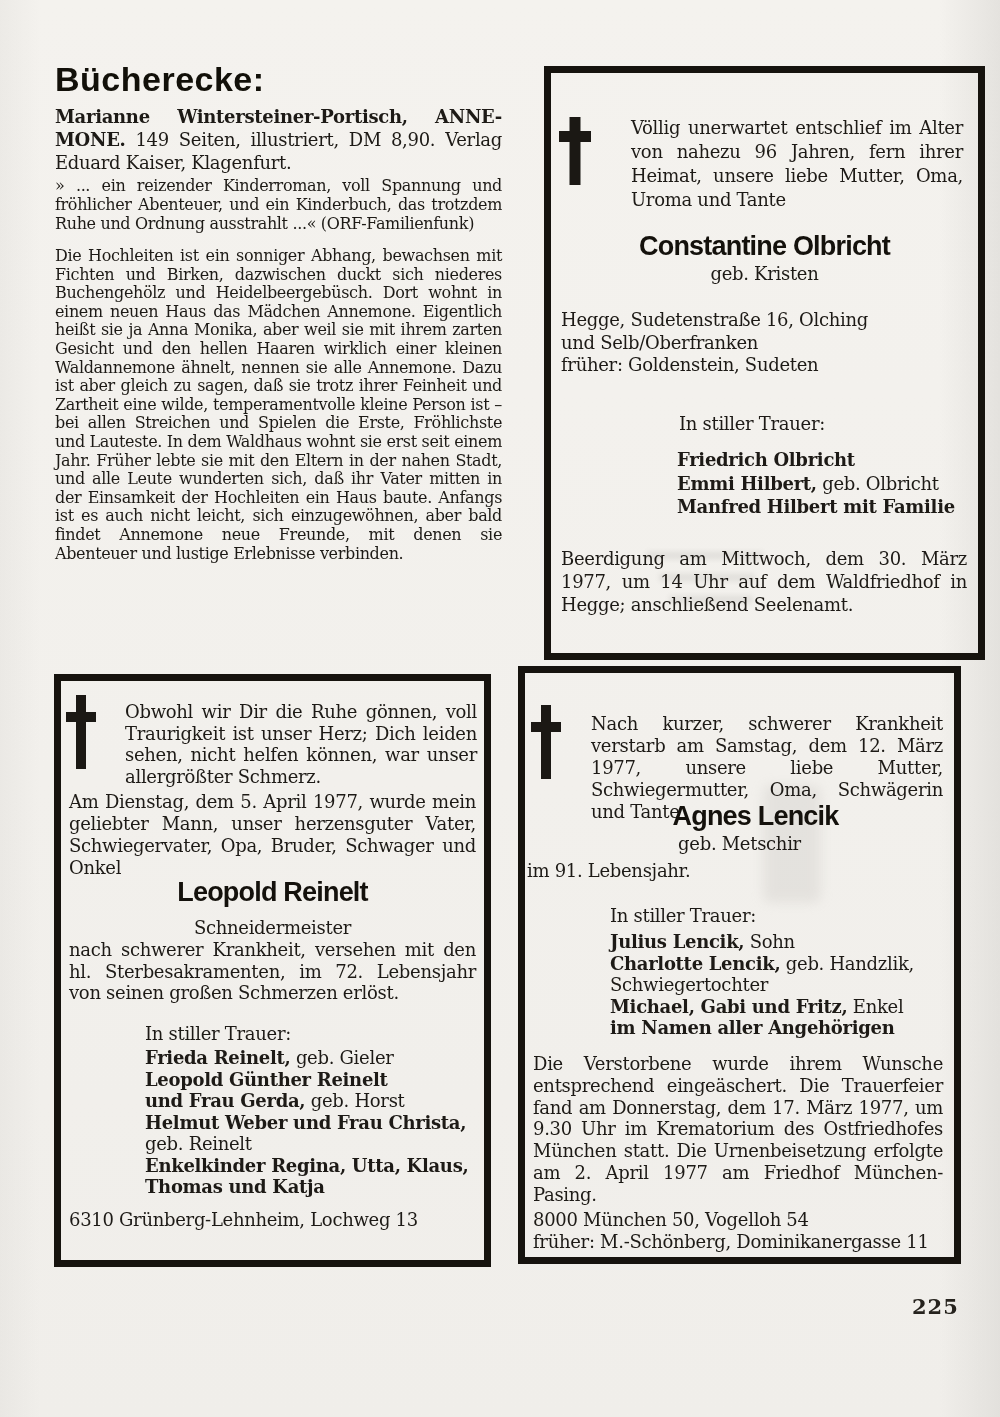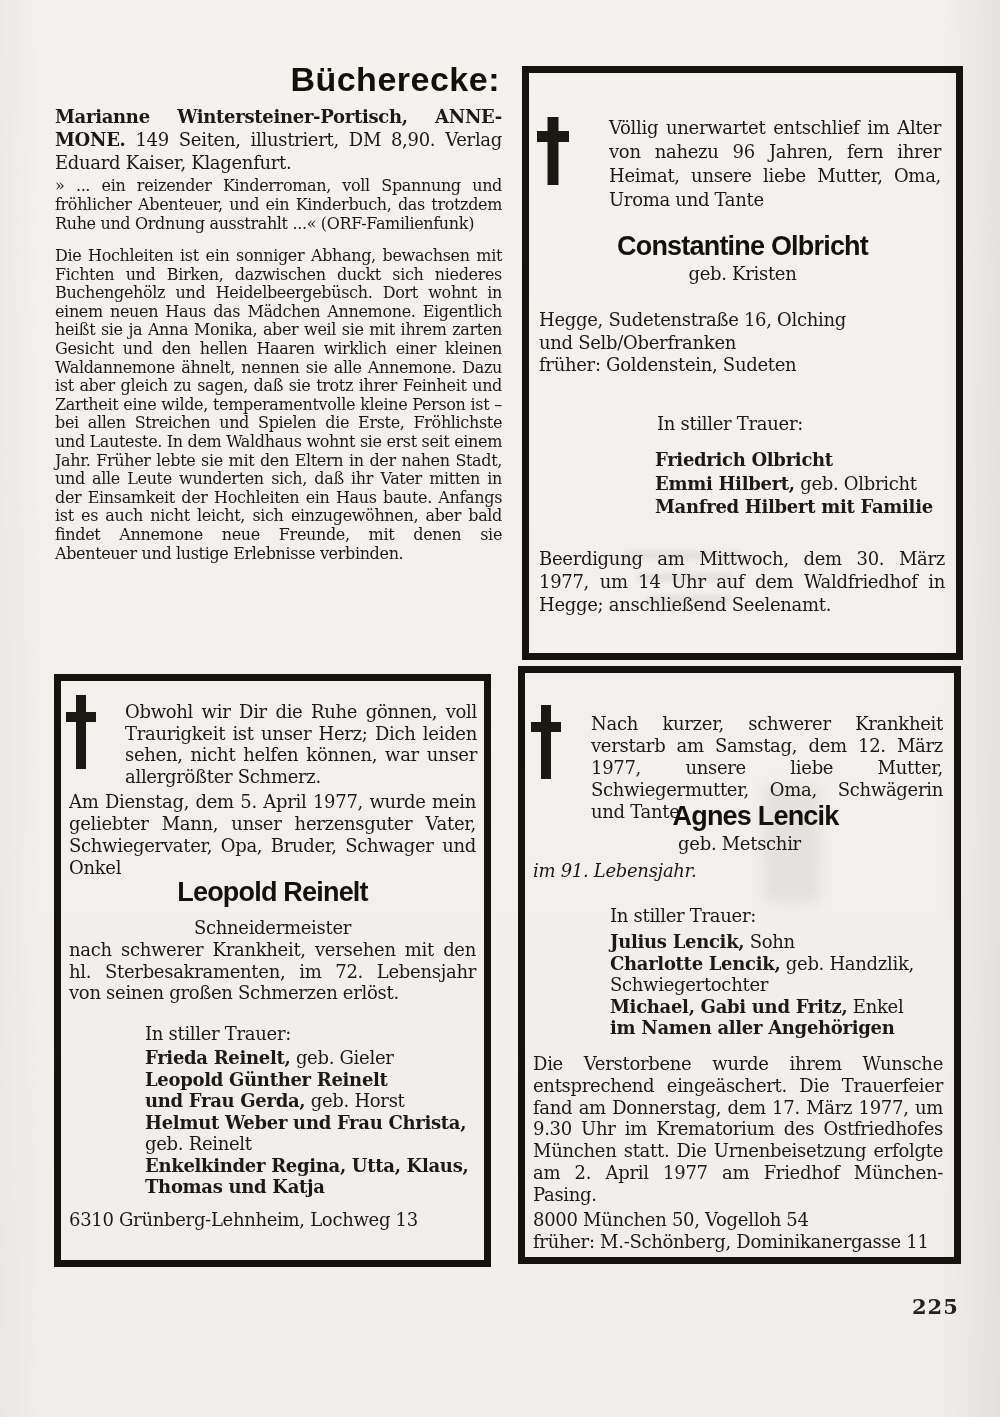--- a/index.html
+++ b/index.html
@@ -10,21 +10,21 @@
       linear-gradient(90deg, rgba(221,219,215,.35) 0%, rgba(244,242,238,0) 4%, rgba(244,242,238,0) 94%, rgba(213,211,207,.5) 100%),
       linear-gradient(180deg,#f4f2ee 0%,#f2f0ec 55%,#f0eeea 100%);
     font-family:"DejaVu Serif", serif;
     color:#1d1a16;
   }
   .abs{position:absolute;}
   .just{text-align:justify;text-justify:inter-word;}
   .b{font-weight:bold;}
   .title{
     font-family:"Liberation Sans", sans-serif;font-weight:700;
-    font-size:34px;color:#121009;text-align:right;letter-spacing:.5px;
+    font-size:34px;color:#121009;text-align:left;letter-spacing:.5px;
   }
   .body-sm{font-size:16px;line-height:18.6px;letter-spacing:-0.35px;}
   .body-lead{font-size:18px;line-height:23px;letter-spacing:-0.3px;}
   .notice{
     position:absolute;border:7px solid #16130e;background:transparent;
     box-sizing:border-box;
   }
   .bx{font-size:18px;letter-spacing:-0.3px;line-height:22.5px;}
   .name-h{
     font-family:"Liberation Sans", sans-serif;font-weight:700;
@@ -52,21 +52,21 @@
   <div class="abs title" style="left:55px;top:60px;width:445px;">Bücherecke:</div>
 
   <div class="abs body-lead just" style="left:55px;top:105px;width:447px;">
     <span class="b">Marianne Wintersteiner-Portisch, ANNE-MONE.</span><span> 149 Seiten, illustriert, DM 8,90. Verlag Eduard Kaiser, Klagenfurt.</span>
   </div>
 
   <div class="abs body-sm just" style="left:55px;top:176px;width:447px;line-height:19px;">» ... ein reizender Kinderroman, voll Spannung und fröhlicher Abenteuer, und ein Kinderbuch, das trotzdem Ruhe und Ordnung ausstrahlt ...« (ORF-Familienfunk)</div>
 
   <div class="abs body-sm just" style="left:55px;top:247px;width:447px;">Die Hochleiten ist ein sonniger Abhang, bewachsen mit Fichten und Birken, dazwischen duckt sich niederes Buchengehölz und Heidelbeergebüsch. Dort wohnt in einem neuen Haus das Mädchen Annemone. Eigentlich heißt sie ja Anna Monika, aber weil sie mit ihrem zarten Gesicht und den hellen Haaren wirklich einer kleinen Waldannemone ähnelt, nennen sie alle Annemone. Dazu ist aber gleich zu sagen, daß sie trotz ihrer Feinheit und Zartheit eine wilde, temperamentvolle kleine Person ist – bei allen Streichen und Spielen die Erste, Fröhlichste und Lauteste. In dem Waldhaus wohnt sie erst seit einem Jahr. Früher lebte sie mit den Eltern in der nahen Stadt, und alle Leute wunderten sich, daß ihr Vater mitten in der Einsamkeit der Hochleiten ein Haus baute. Anfangs ist es auch nicht leicht, sich einzugewöhnen, aber bald findet Annemone neue Freunde, mit denen sie Abenteuer und lustige Erlebnisse verbinden.</div>
 
-  <div class="notice" style="left:522px;top:66px;width:441px;height:594px;">
+  <div class="notice" style="left:544px;top:66px;width:441px;height:594px;">
     <div class="ghostbar" style="left:95px;top:478px;width:118px;height:9px;"></div>
     <div class="ghostbar" style="left:108px;top:500px;width:96px;height:9px;"></div>
     <div class="ghostbar" style="left:118px;top:522px;width:84px;height:9px;"></div>
     <div class="cross cross-thick" style="left:8px;top:44px;width:32px;height:68px;"></div>
     <div class="abs bx just" style="left:80px;top:43px;width:332px;line-height:24px;">Völlig unerwartet entschlief im Alter von nahezu 96 Jahren, fern ihrer Heimat, unsere liebe Mutter, Oma, Uroma und Tante</div>
     <div class="abs name-h" style="left:0;top:158px;">Constantine Olbricht</div>
     <div class="abs bx center" style="left:0;top:190px;">geb. Kristen</div>
     <div class="abs bx" style="left:10px;top:236px;">
       <div class="mline">Hegge, Sudetenstraße 16, Olching</div>
       <div class="mline">und Selb/Oberfranken</div>
@@ -102,21 +102,21 @@
       <div class="mline">6310 Grünberg-Lehnheim, Lochweg 13</div>
     </div>
   </div>
 
   <div class="notice" style="left:518px;top:666px;width:443px;height:598px;">
     <div class="smudge" style="left:238px;top:112px;width:58px;height:118px;"></div>
     <div class="cross cross-thin" style="left:6px;top:32px;width:30px;height:74px;"></div>
     <div class="abs bx just" style="left:66px;top:40px;width:352px;line-height:22px;">Nach kurzer, schwerer Krankheit verstarb am Samstag, dem 12. März 1977, unsere liebe Mutter, Schwiegermutter, Oma, Schwägerin und Tante</div>
     <div class="abs name-h" style="left:16px;top:128px;">Agnes Lencik</div>
     <div class="abs bx center" style="left:0;top:160px;">geb. Metschir</div>
-    <div class="abs bx" style="left:8px;top:187px;font-style:italic;">im 91. Lebensjahr.</div>
+    <div class="abs bx" style="left:2px;top:187px;">im 91. Lebensjahr.</div>
     <div class="abs bx" style="left:85px;top:232px;">In stiller Trauer:</div>
     <div class="abs bx" style="left:85px;top:258px;line-height:21.5px;">
       <div class="mline"><span class="b">Julius Lencik,</span><span> Sohn</span></div>
       <div class="mline"><span class="b">Charlotte Lencik,</span><span> geb. Handzlik,</span></div>
       <div class="mline"><span class="b"></span><span>Schwiegertochter</span></div>
       <div class="mline"><span class="b">Michael, Gabi und Fritz,</span><span> Enkel</span></div>
       <div class="mline"><span class="b">im Namen aller Angehörigen</span><span></span></div>
     </div>
     <div class="abs bx just" style="left:8px;top:380px;width:410px;line-height:21.8px;">Die Verstorbene wurde ihrem Wunsche entsprechend eingeäschert. Die Trauerfeier fand am Donnerstag, dem 17. März 1977, um 9.30 Uhr im Krematorium des Ostfriedhofes München statt. Die Urnenbeisetzung erfolgte am 2. April 1977 am Friedhof München-Pasing.</div>
     <div class="abs bx" style="left:8px;top:536px;line-height:22px;">

